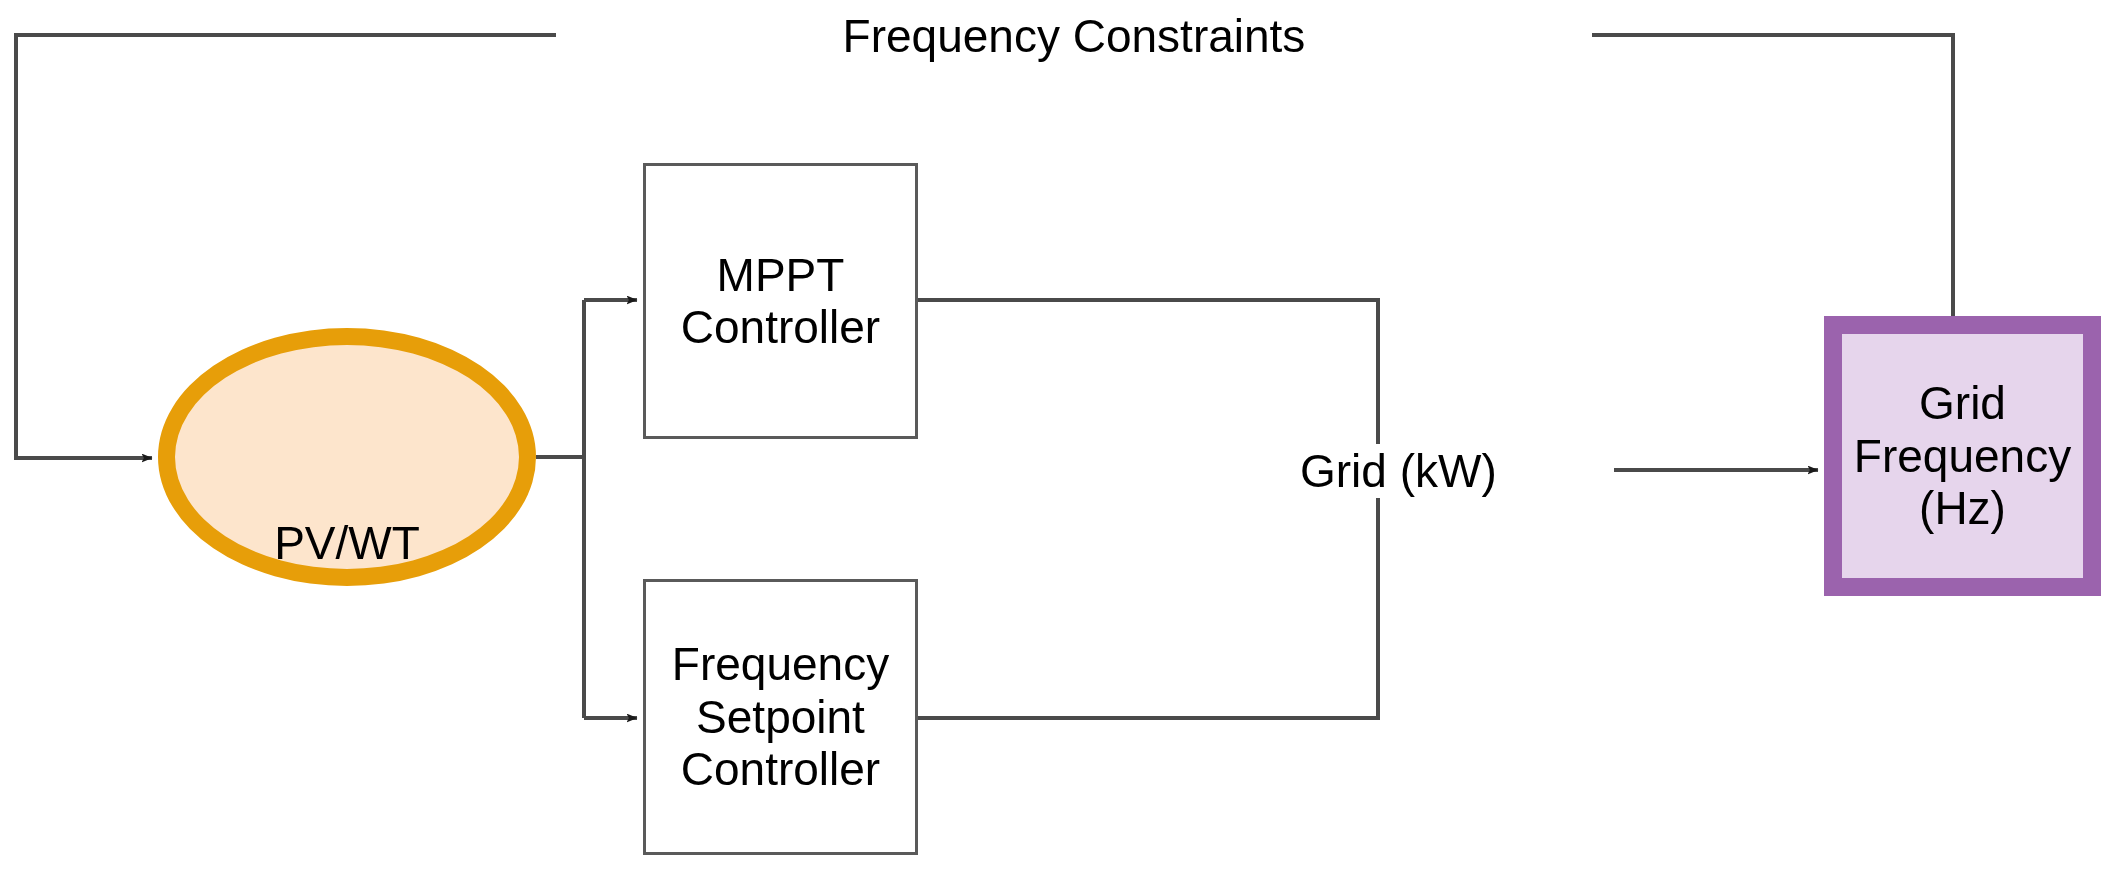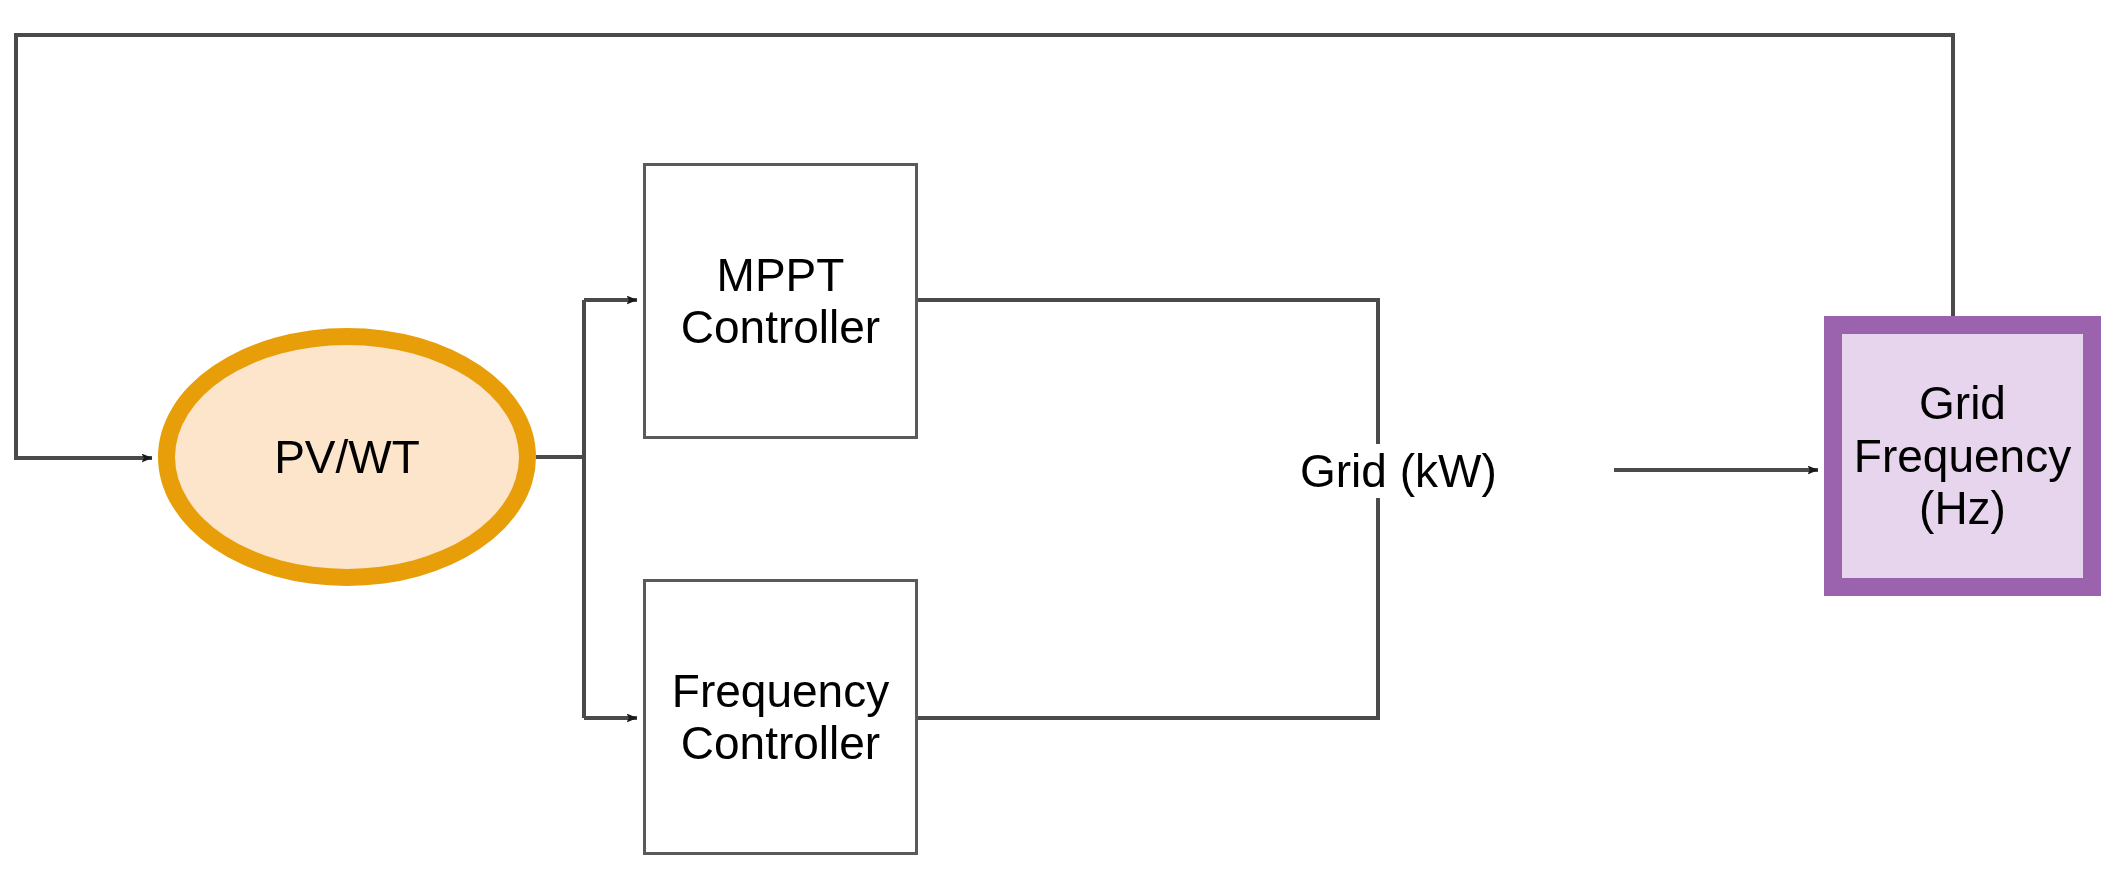--- a/index.html
+++ b/index.html
@@ -39,20 +39,21 @@
   
   #pvwt-node {
     left: 158px;
     top: 328px;
     width: 378px;
     height: 258px;
     border-radius: 50%;
     background: #fde5cc;
     border: 17px solid #e79e09;
     font-size: 46px;
+    justify-content: flex-end;
   }
   
   .proc-box {
     background: #ffffff;
     border: 3px solid #5a5a5a;
     font-size: 46px;
   }
   #mppt-node {
     left: 643px;
     top: 163px;
@@ -135,25 +136,27 @@
     <span>PV/WT</span>
   </div>
 
   <div class="node proc-box" id="mppt-node">
     <span>MPPT</span>
     <span>Controller</span>
   </div>
 
   <div class="node proc-box" id="fsc-node">
     <span>Frequency</span>
+    <span>Setpoint</span>
     <span>Controller</span>
   </div>
 
   <div class="node" id="grid-node">
     <span class="line-overflow">Grid</span>
     <span class="line-overflow">Frequency</span>
     <span class="line-overflow">(Hz)</span>
   </div>
 
+  <div class="edge-label" id="label-frequency-constraints">Frequency Constraints</div>
 
   <div class="edge-label" id="label-power">Grid (kW)</div>
 
 </div>
 
 </body></html>

